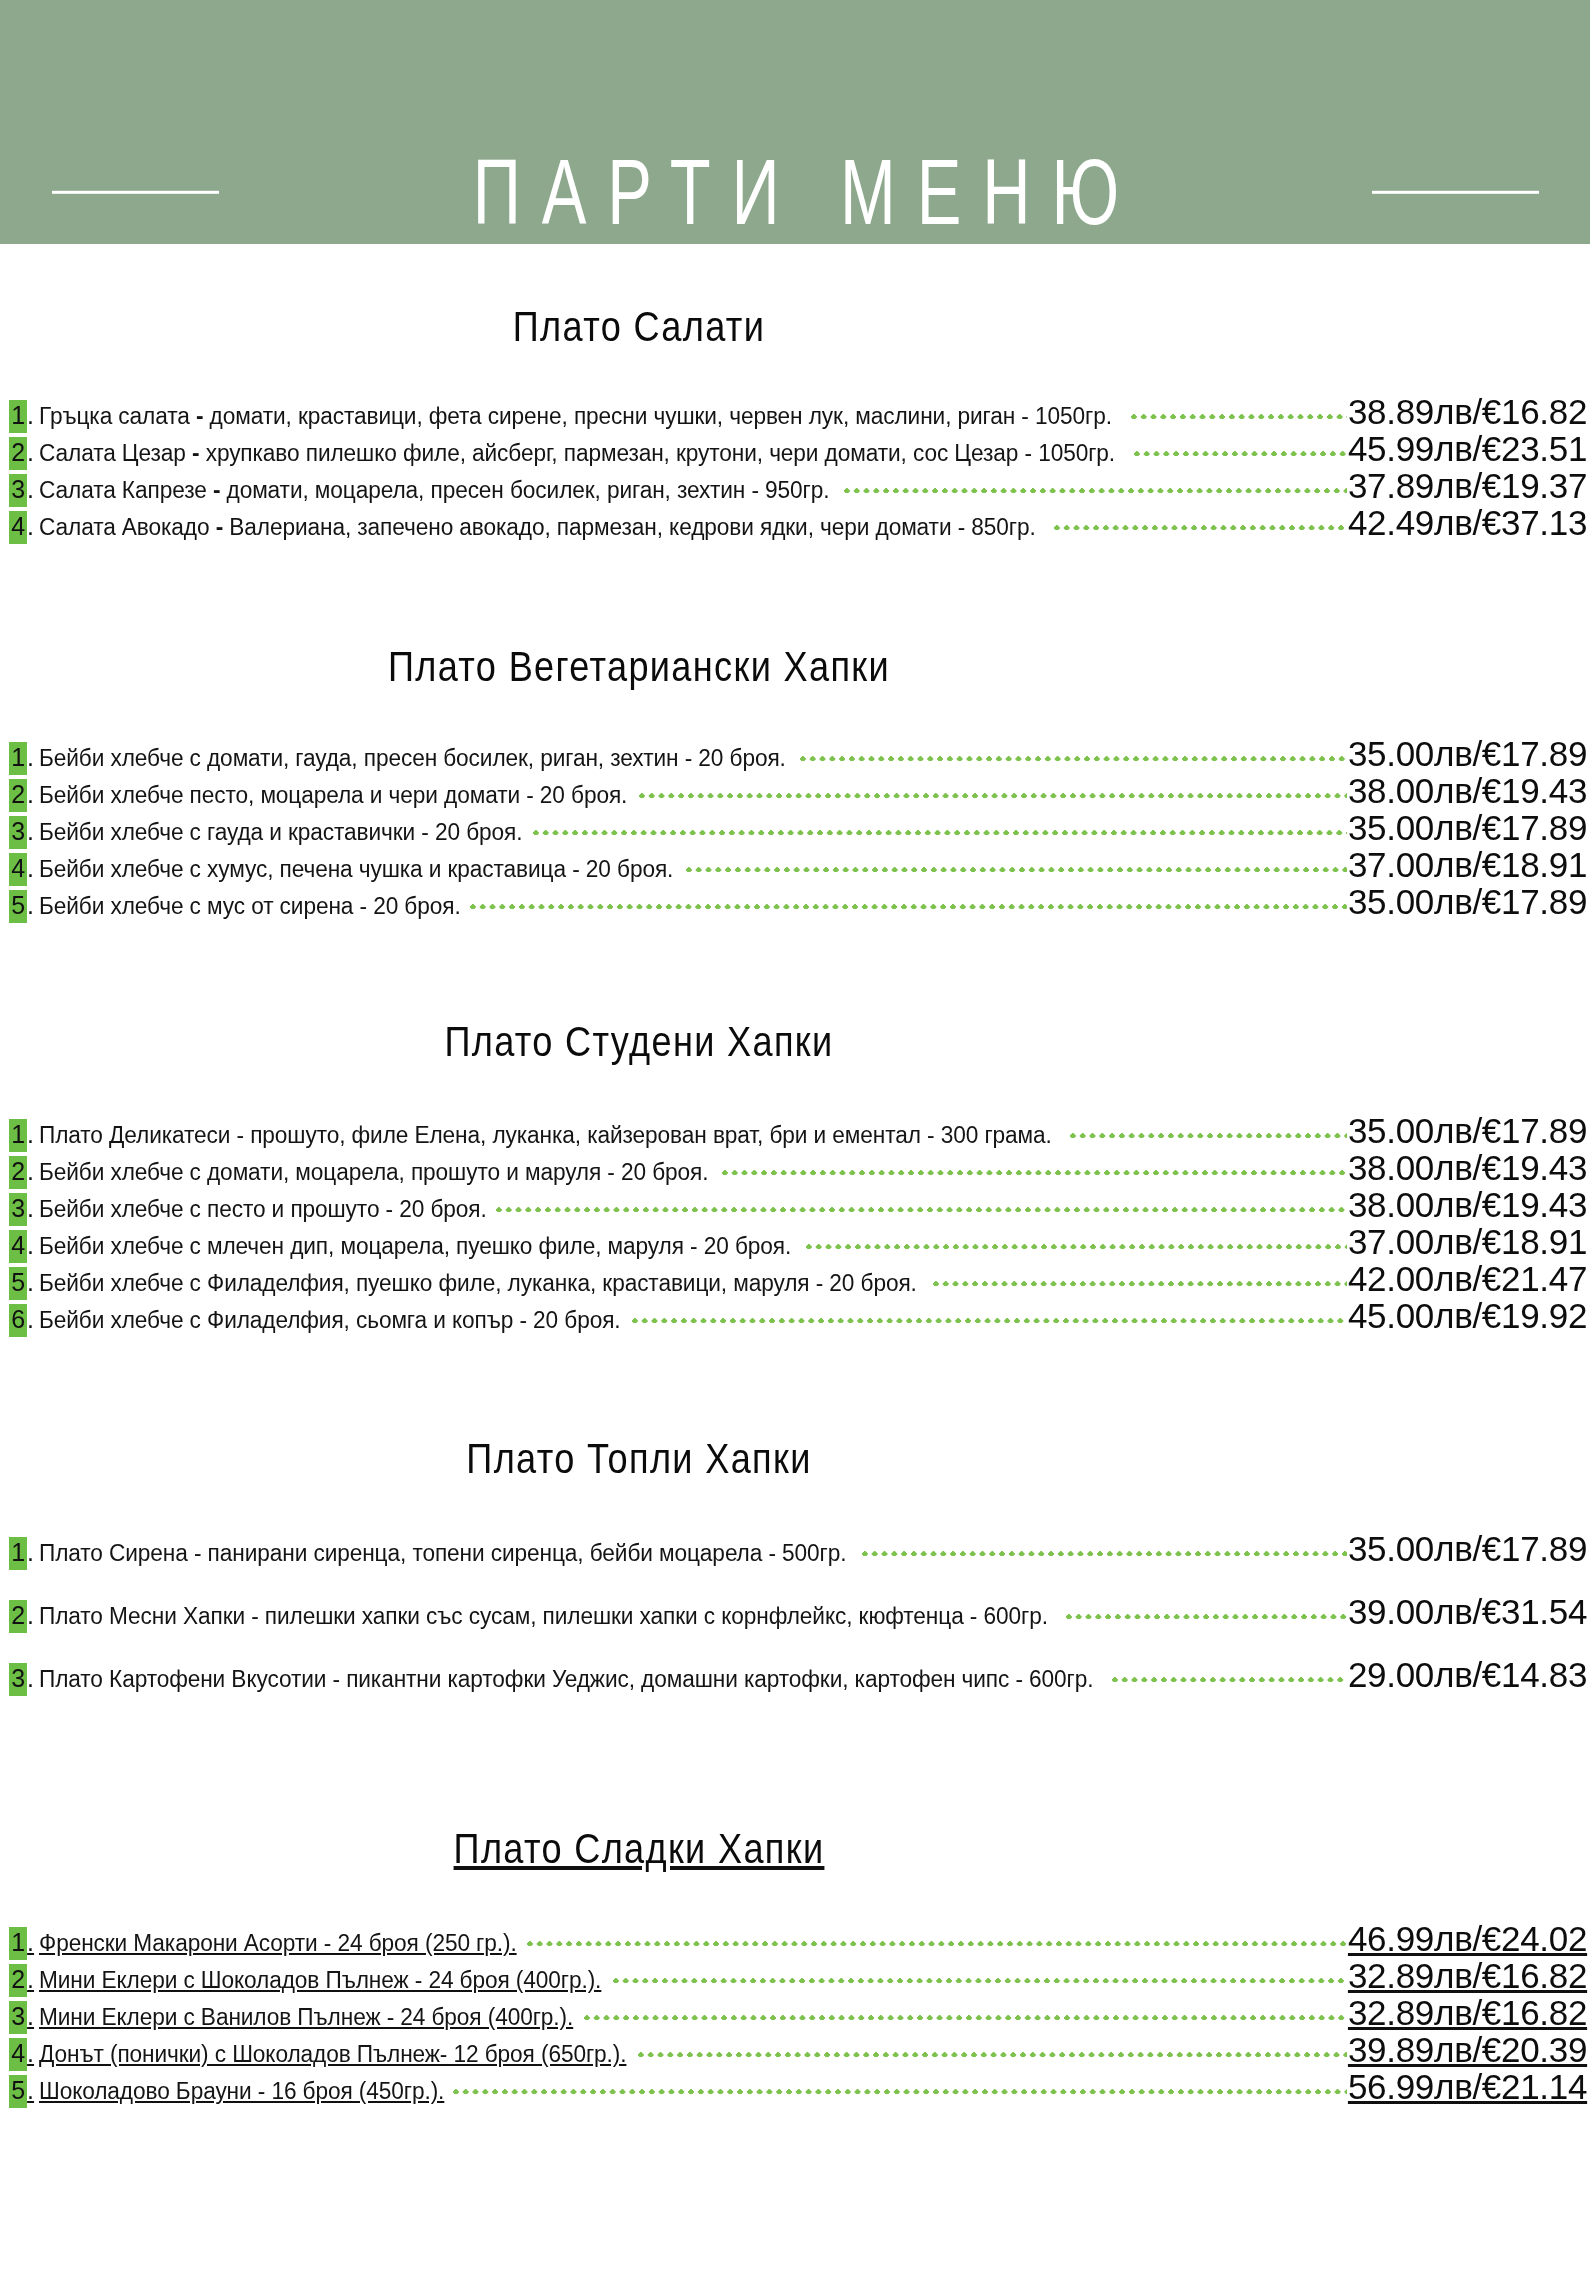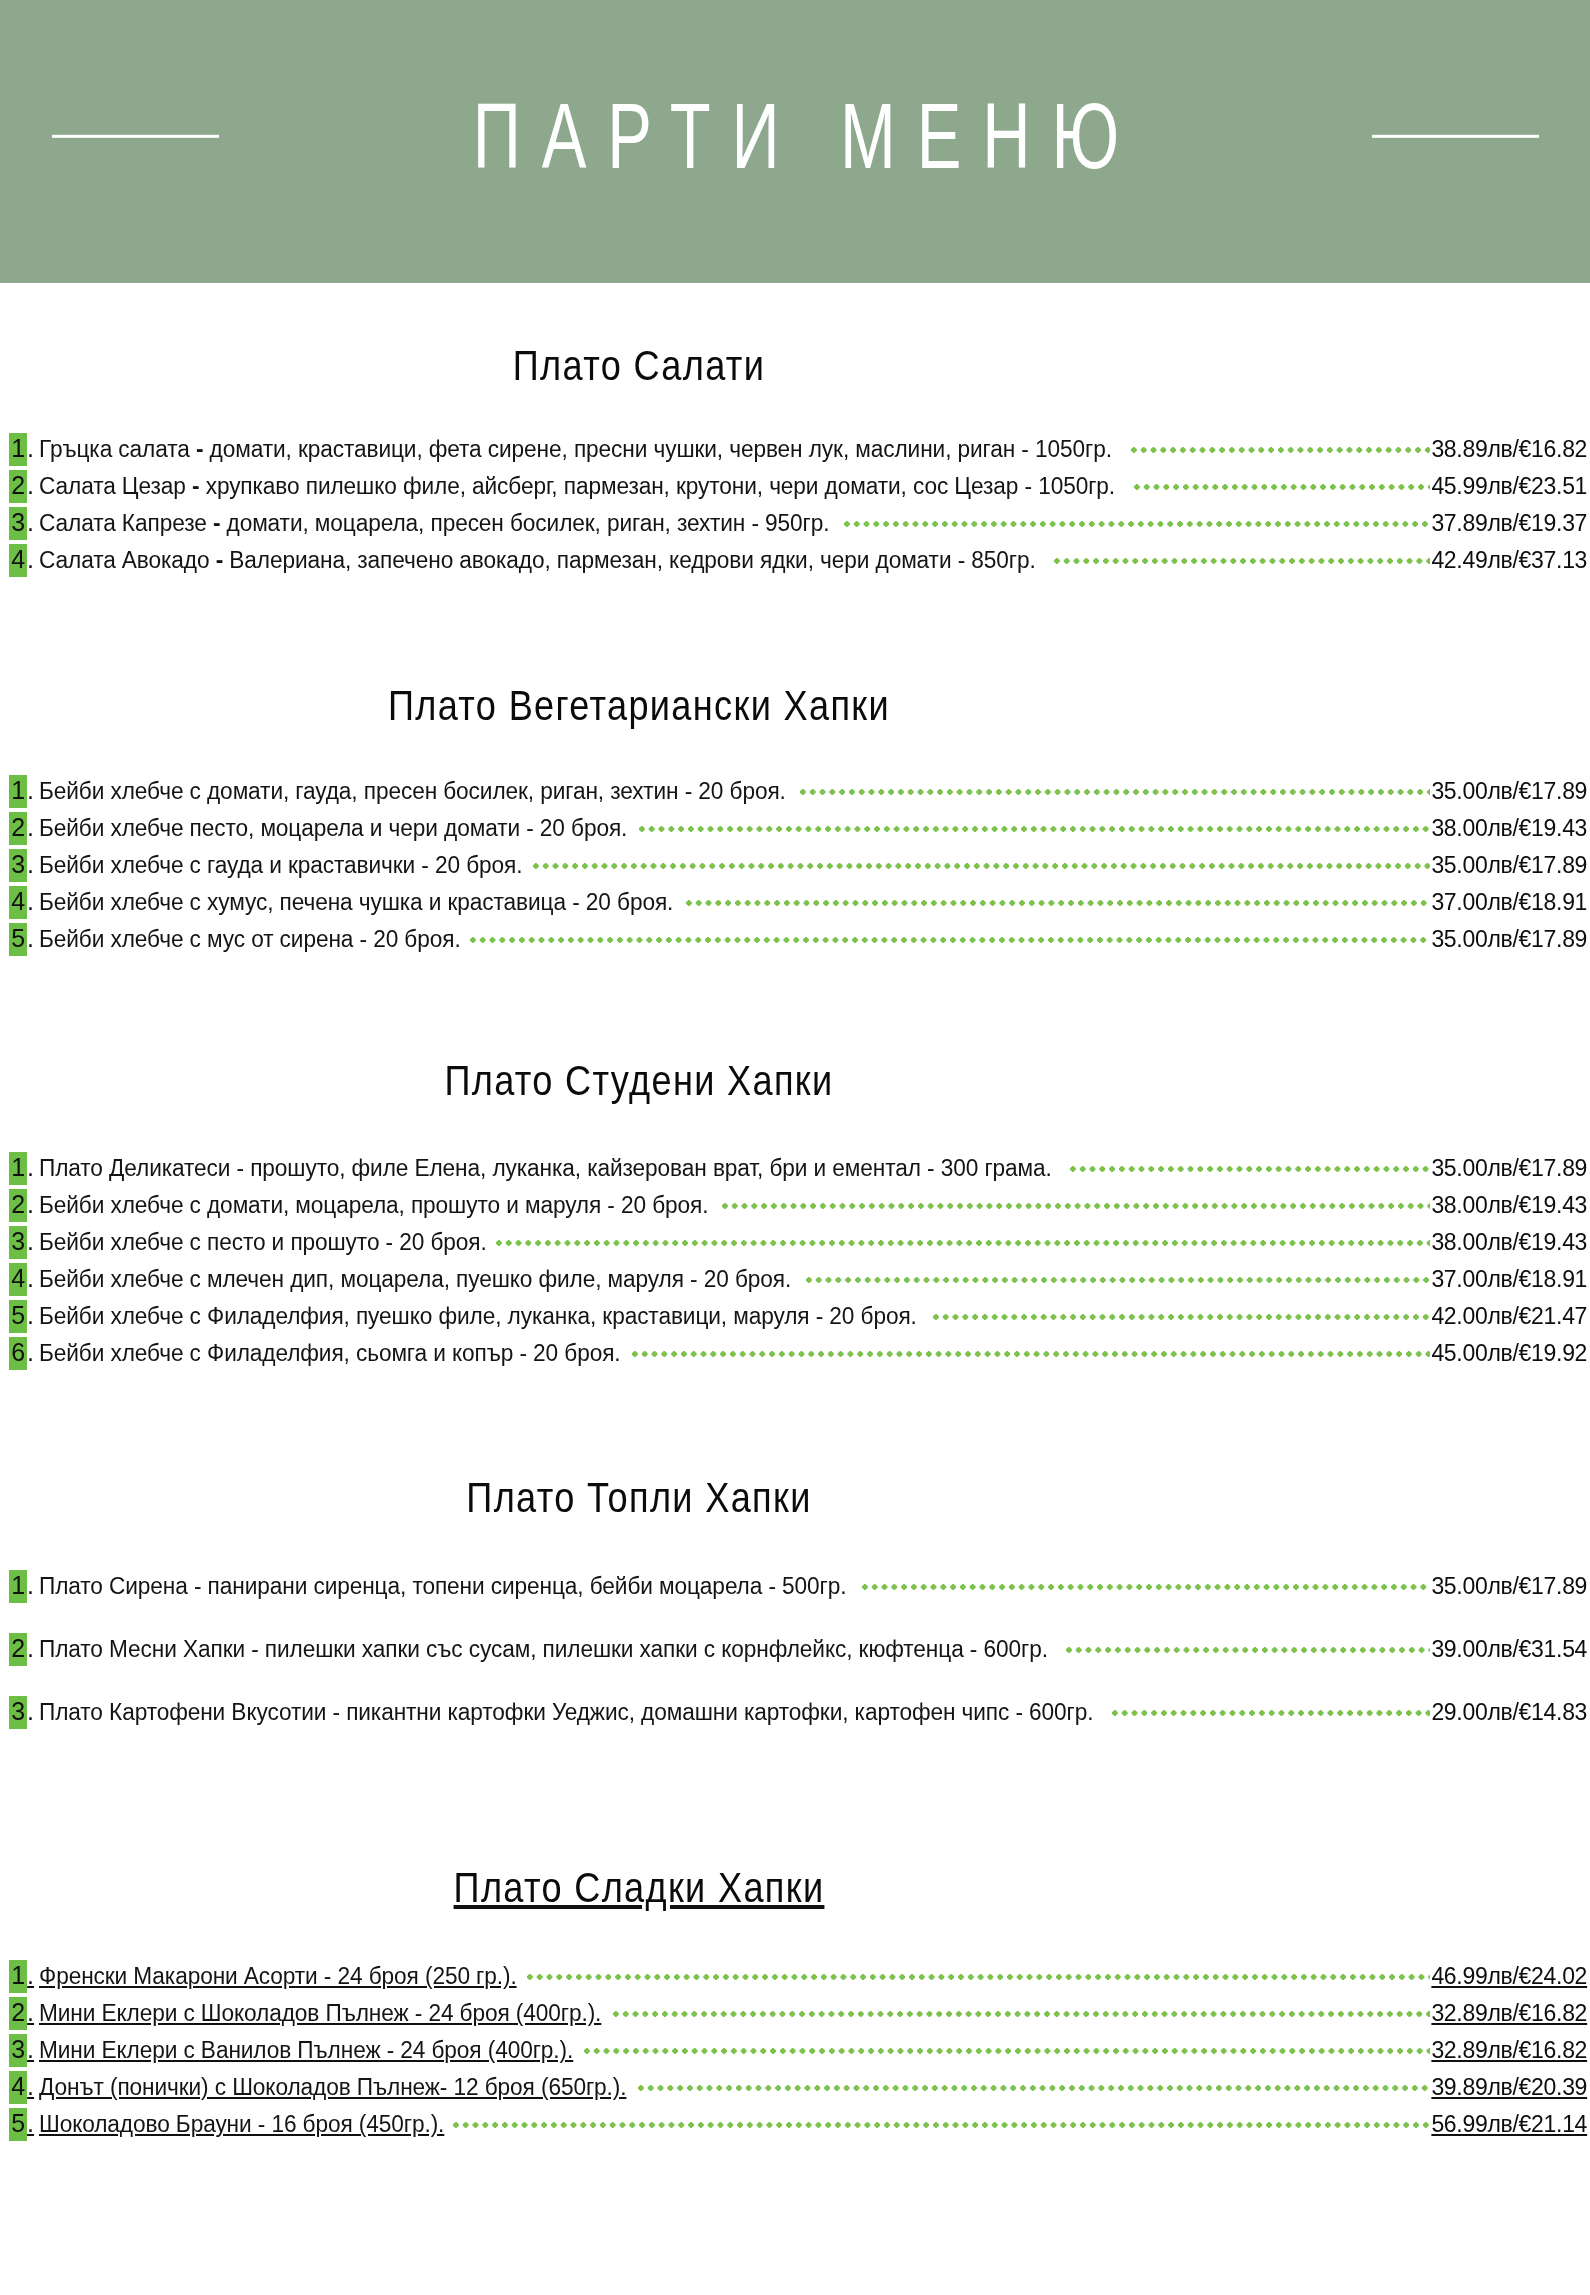--- a/index.html
+++ b/index.html
@@ -14,24 +14,24 @@
     font-family: "Liberation Sans", "DejaVu Sans", sans-serif;
     color: #101010;
     -webkit-font-smoothing: antialiased;
     overflow: hidden;
   }
 
   
   .banner {
     position: relative;
     width: 1591px;
-    height: 283px;
+    height: 244px;
     background: #8da88d;
     display: flex;
-    align-items: center;
+    align-items: flex-end;
     justify-content: center;
     box-sizing: border-box;
   }
   .banner-inner {
     display: flex;
     align-items: center;
     justify-content: center;
     width: 100%;
     gap: 0;
     transform: translateY(-5.2px);
@@ -136,21 +136,21 @@
     bottom: 4.6px;
     height: 5.9px;
     background-image: radial-gradient(circle closest-side, #7cc24d 92%, rgba(0,0,0,0) 96%);
     background-size: 9.8px 5.9px;
     background-repeat: repeat-x;
     background-position: 0 0;
   }
 
   .price {
     flex: 0 0 auto;
-    font-size: 23px;
+    font-size: 35px;
     font-weight: 400;
     color: #0d0d0d;
     letter-spacing: -0.3px;
     line-height: 1;
     text-align: right;
   }
 
   
   #sec-0 { margin-top: 61px; }
   #sec-0 .items { margin-top: 46px; }

